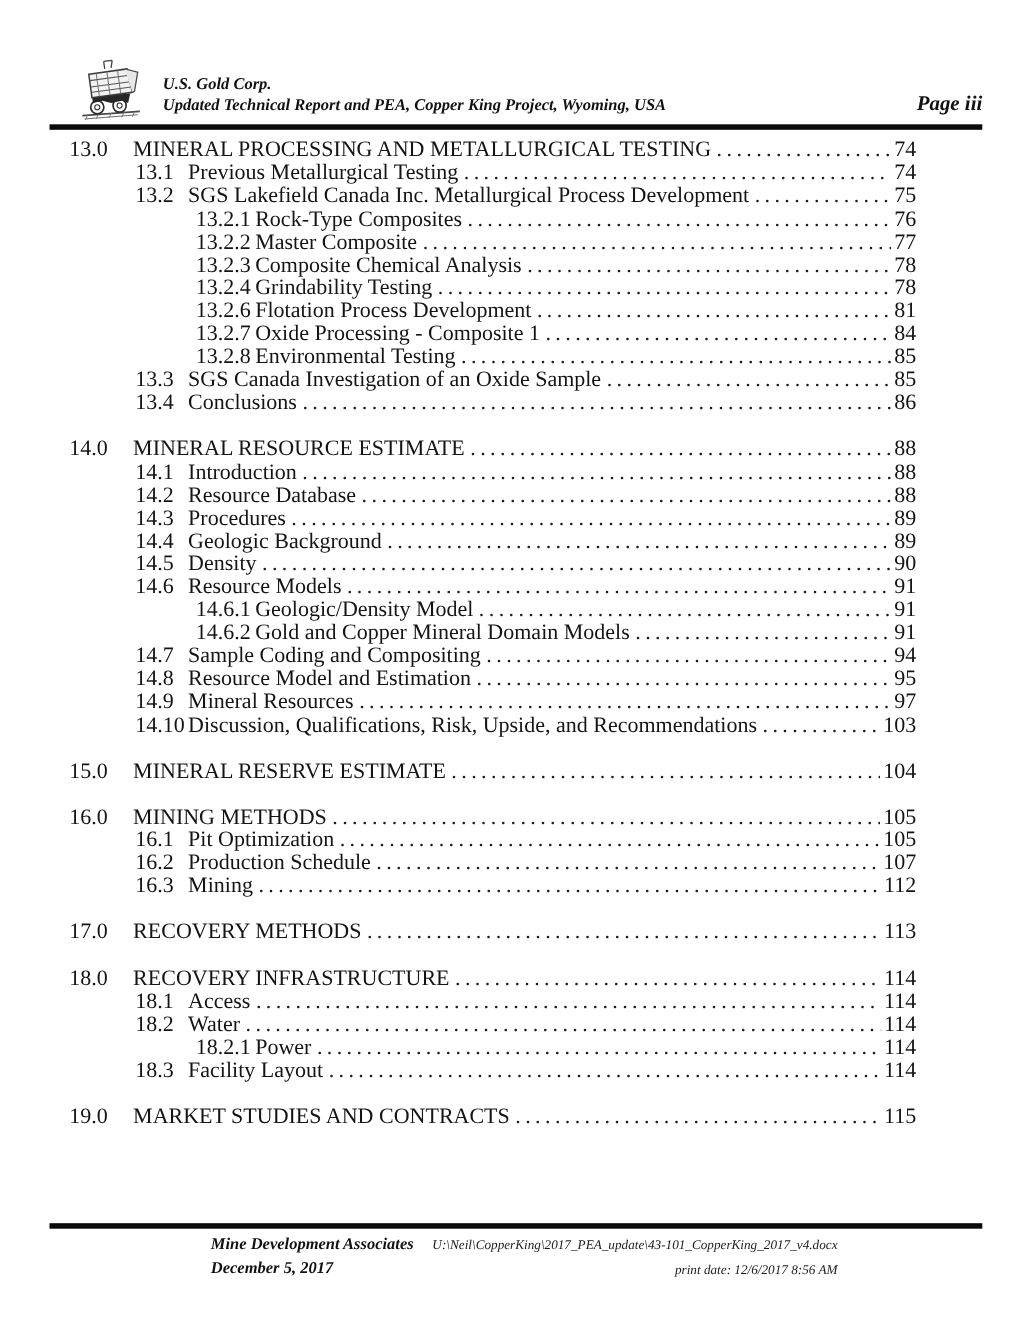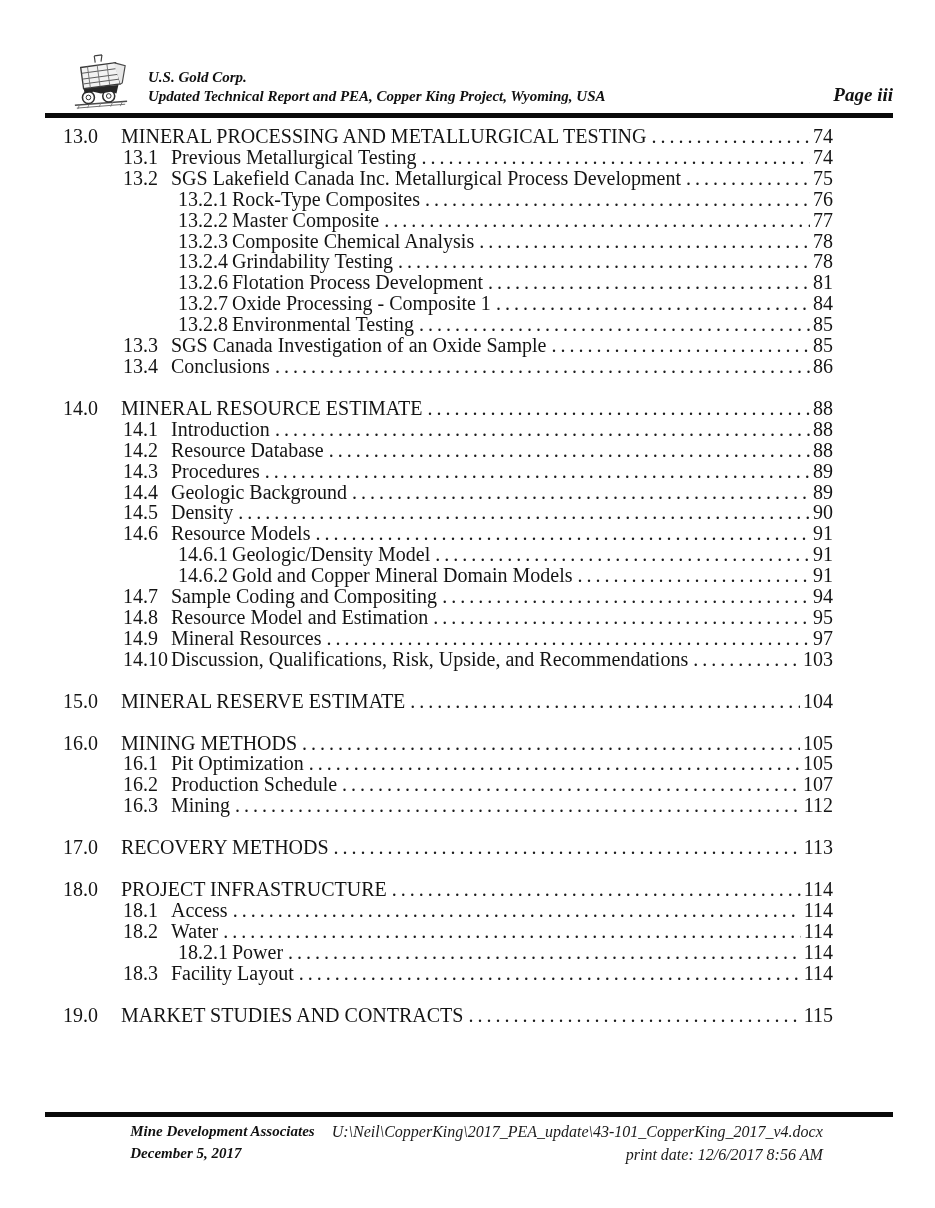--- a/index.html
+++ b/index.html
@@ -60,21 +60,21 @@
   footer { position: absolute; top: 1112px; left: 0; right: 0; }
   .footer-rule { top: 0; }
   .footer-row {
     position: absolute; top: 8px; left: 60px; right: 42px;
     display: flex; justify-content: center; align-items: flex-start; gap: 17px;
   }
   .footer-left {
     font-weight: bold; font-style: italic; font-size: 15px; line-height: 22px; color: #111;
   }
   .footer-right {
-    text-align: right; font-style: italic; font-size: 16px; line-height: 23px; color: #1a1a1a;
+    text-align: right; font-style: italic; font-size: 12px; line-height: 23px; color: #1a1a1a;
   }
 
   
   .logo svg { width: 100%; height: 100%; }
 </style>
 </head>
 <body>
 
 <div class="page">
 
@@ -326,21 +326,21 @@
 
       <div class="entry level-0 gap">
         <span class="num">17.0</span>
         <span class="title">RECOVERY METHODS</span>
         <span class="leader"></span>
         <span class="pagenum">113</span>
       </div>
 
       <div class="entry level-0 gap">
         <span class="num">18.0</span>
-        <span class="title">PROJECT INFRASTRUCTURE</span>
+        <span class="title">RECOVERY INFRASTRUCTURE</span>
         <span class="leader"></span>
         <span class="pagenum">114</span>
       </div>
 
       <div class="entry level-1">
         <span class="num">18.1</span>
         <span class="title">Access</span>
         <span class="leader"></span>
         <span class="pagenum">114</span>
       </div>

